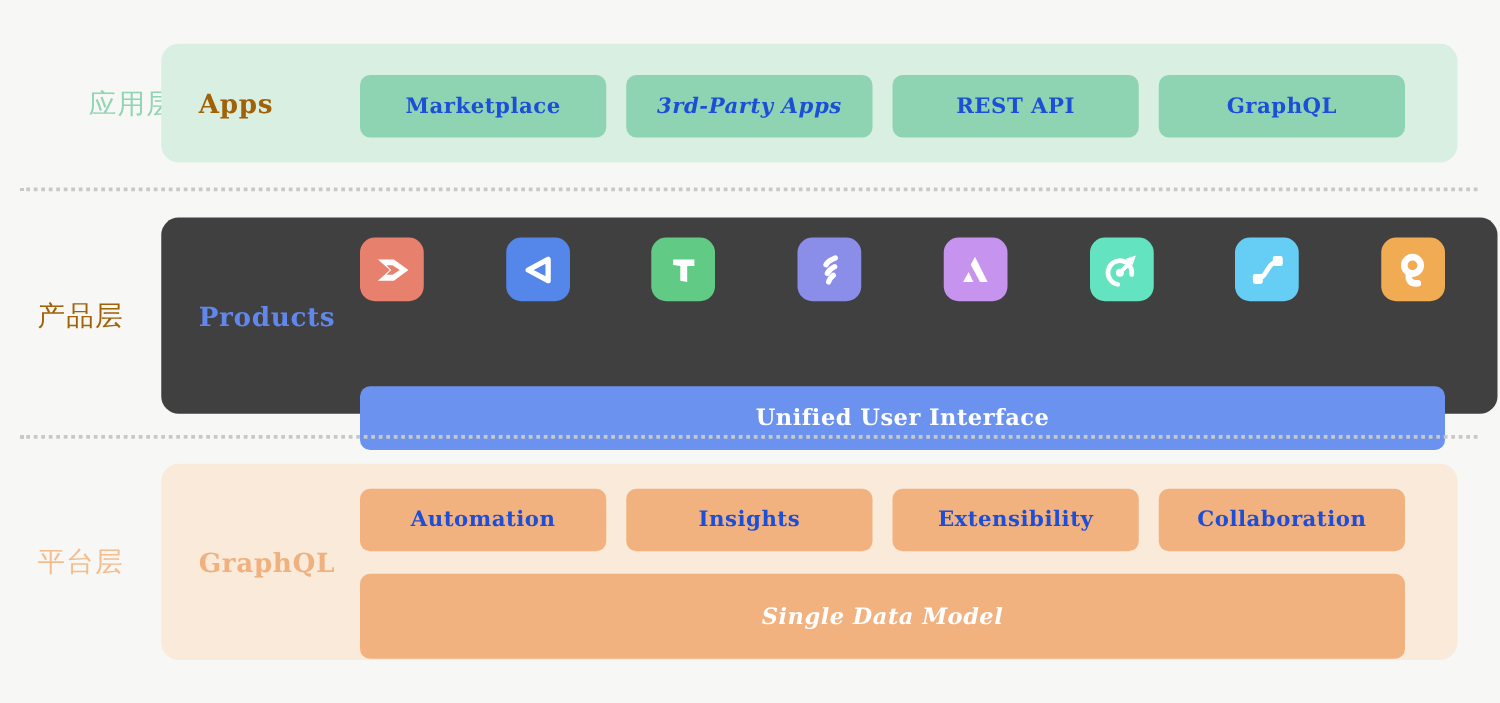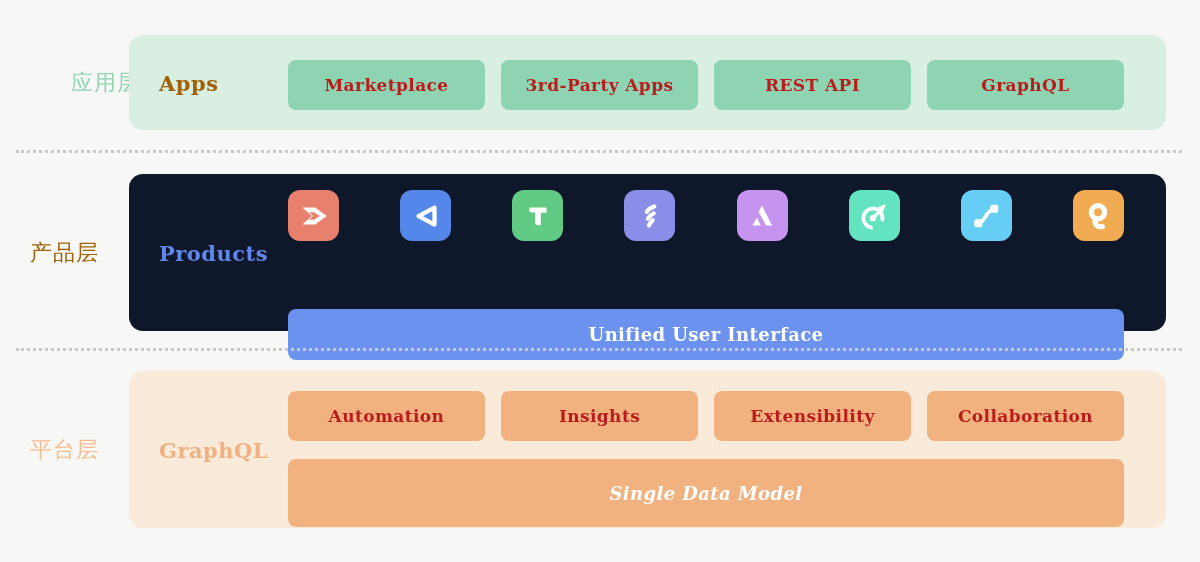--- a/index.html
+++ b/index.html
@@ -32,21 +32,21 @@
     font-size:21px;font-weight:bold;letter-spacing:.5px;
   }
   .content{position:absolute;left:159px;right:42px;}
 
   .pill-row{display:flex;gap:16px;}
   .apps-row{top:25px;height:50px;}
   .platform-row{top:20px;height:50px;}
   .pill{
     flex:1;height:100%;border-radius:8px;
     display:flex;align-items:center;justify-content:center;
-    color:#b91c1c;font-size:17px;font-weight:bold;letter-spacing:.4px;
+    color:#1d4ed8;font-size:17px;font-weight:bold;letter-spacing:.4px;
   }
 
   .icon-row{
     position:absolute;top:16px;height:51px;
     display:flex;justify-content:space-between;align-items:center;
   }
   .tile{
     width:51px;height:51px;border-radius:12px;
     display:flex;align-items:center;justify-content:center;
   }
@@ -71,32 +71,32 @@
 <body>
 
 <div class="stage">
 
   <div class="layer layer-apps">
     <div class="side-label" style="color: rgb(143, 213, 178); margin-left: 41px;">应用层</div>
     <div class="panel" style="background-color: rgb(217, 239, 226);">
       <div class="panel-title" style="color: #a16207;">Apps</div>
       <div class="content pill-row apps-row">
         <div class="pill" style="background-color: rgb(142, 212, 178);">Marketplace</div>
-        <div class="pill" style="background-color: rgb(142, 212, 178);">3rd-Party Apps</div>
+        <div class="pill" style="background-color: rgb(142, 212, 178); font-style: italic;">3rd-Party Apps</div>
         <div class="pill" style="background-color: rgb(142, 212, 178);">REST API</div>
         <div class="pill" style="background-color: rgb(142, 212, 178);">GraphQL</div>
       </div>
     </div>
   </div>
 
   <div class="divider divider-1"></div>
 
   <div class="layer layer-products">
     <div class="side-label" style="color: #a16207;">产品层</div>
-    <div class="panel" style="background-color: #0f172a;">
+    <div class="panel" style="background-color: #404040; padding-left: 32px;">
       <div class="panel-title" style="color: rgb(97, 135, 236);">Products</div>
 
       <div class="content icon-row">
         <div class="tile" style="background-color: rgb(232, 128, 110);">
           <svg viewBox="0 0 32 32">
             <path fill="#ffffff" fill-rule="evenodd" d="M5 8 L17 8 L28 16 L17 24 L5 24 L14 16 Z M11.5 12.5 L16 12.5 L21.5 16 L16 19.5 L11.5 19.5 L15 16 Z"></path>
           </svg>
         </div>
         <div class="tile" style="background-color: rgb(85, 134, 234);">
           <svg viewBox="0 0 32 32">

